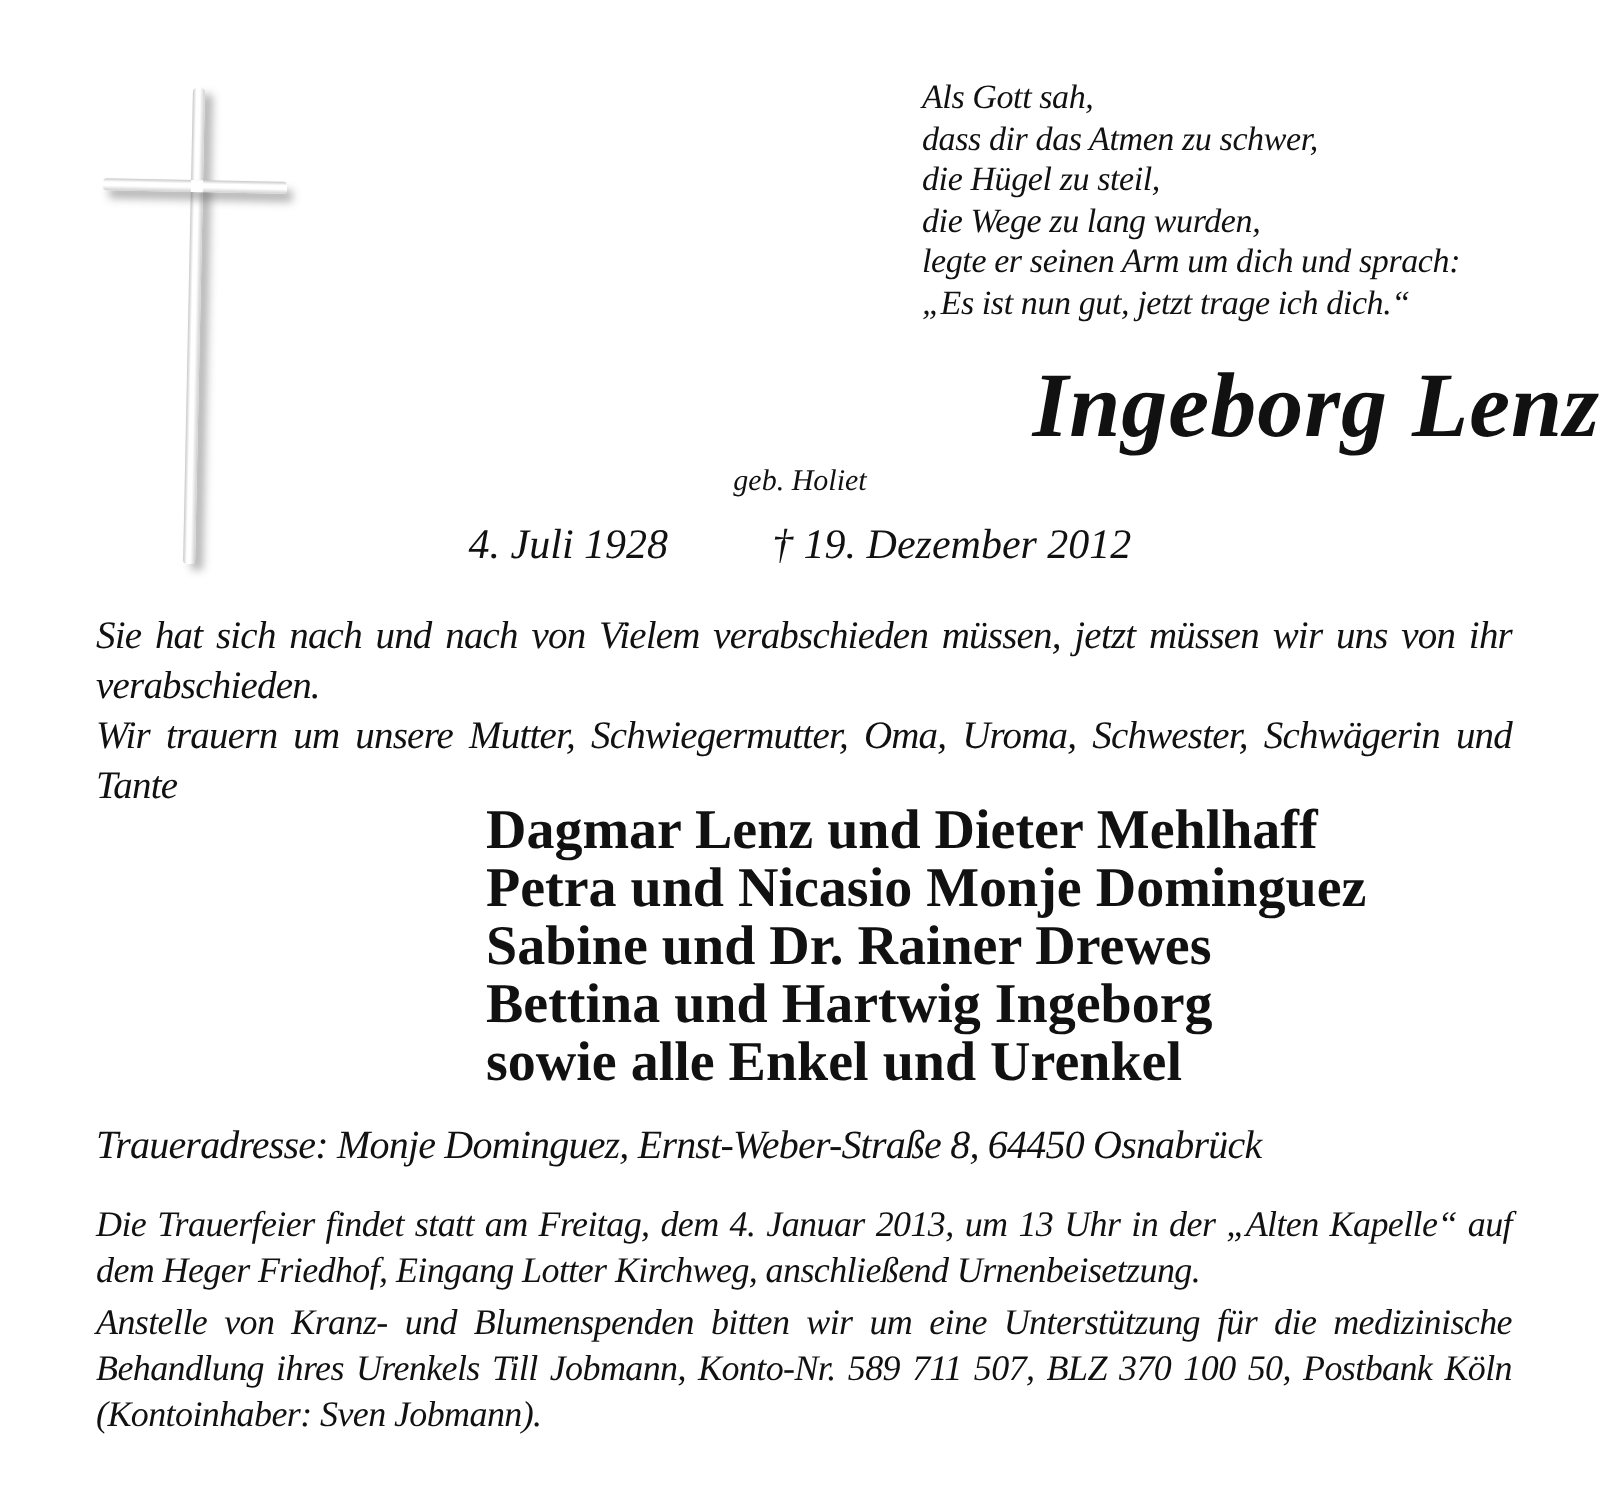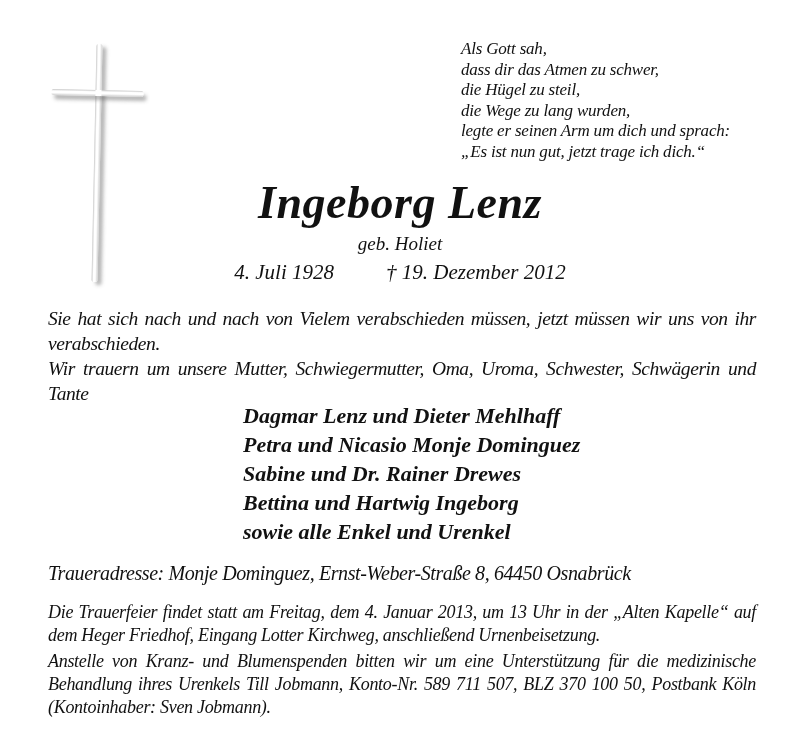--- a/index.html
+++ b/index.html
@@ -66,34 +66,34 @@
     letter-spacing: -0.2px;
     white-space: nowrap;
   }
 
   
   .name {
     position: absolute;
     left: 0;
     top: 176px;
     width: 100%;
-    text-align: center;
+    text-align: right;
     font-size: 46px;
     font-weight: bold;
     font-style: italic;
     letter-spacing: 0.5px;
   }
   .maiden {
     position: absolute;
     left: 0;
     top: 233px;
     width: 100%;
     text-align: center;
     font-style: italic;
-    font-size: 19px;
+    font-size: 15px;
   }
   .dates {
     position: absolute;
     left: 0;
     top: 260px;
     width: 100%;
     display: flex;
     justify-content: center;
     gap: 52px;
     font-style: italic;
@@ -110,23 +110,22 @@
     text-align-last: left;
   }
   .intro1 { top: 306px; font-size: 19.5px; line-height: 25px; letter-spacing: -0.4px; }
   .intro2 { top: 356px; font-size: 19.5px; line-height: 25px; letter-spacing: -0.4px; }
 
   
   .mourners {
     position: absolute;
     left: 243px;
     top: 401px;
-    font-style: italic;
     font-weight: bold;
-    font-size: 22px;
+    font-size: 28px;
     line-height: 29px;
     list-style: none;
     margin: 0;
     padding: 0;
   }
 
   
   .address {
     position: absolute;
     left: 48px;

